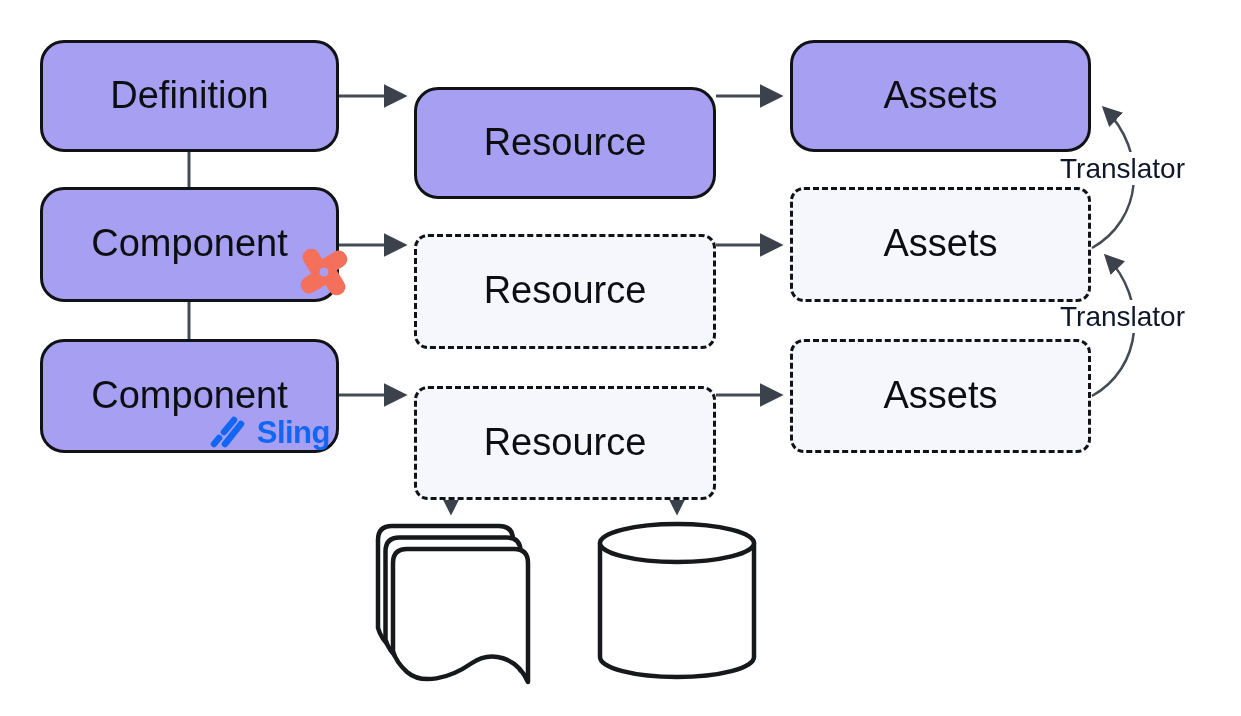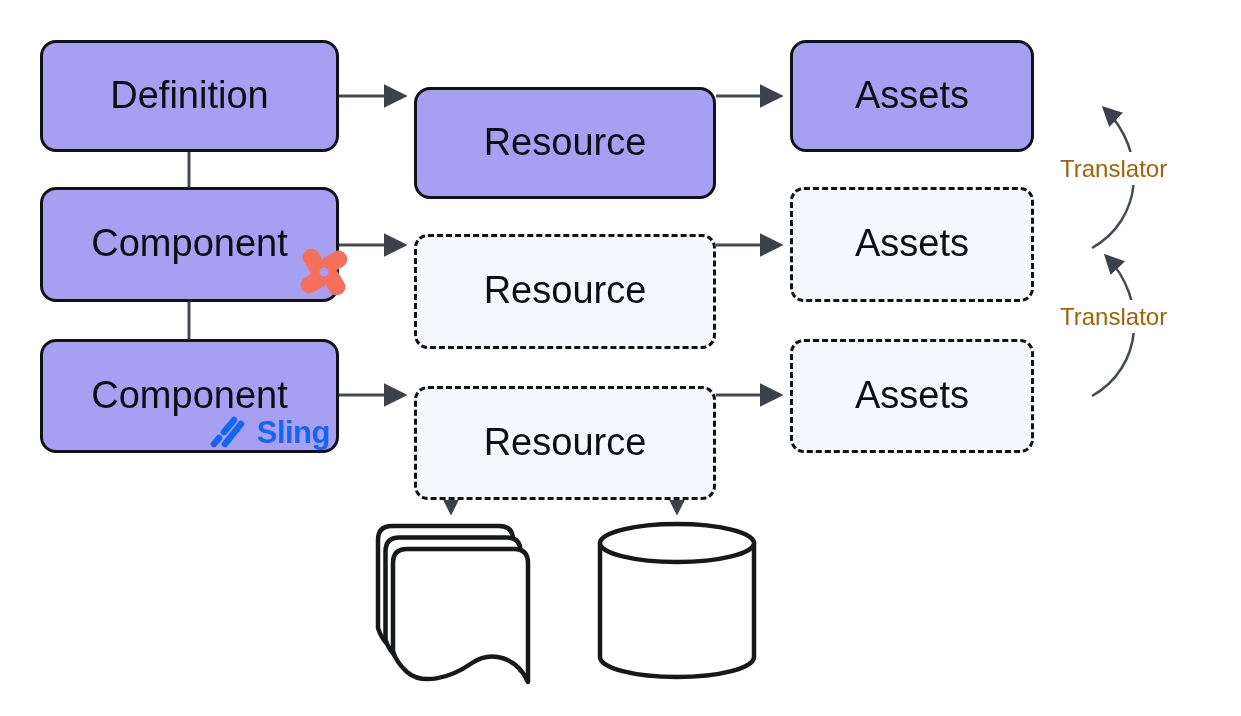--- a/index.html
+++ b/index.html
@@ -3,42 +3,42 @@
 <meta charset="utf-8">
 <style>
   html,body{margin:0;padding:0;background:#ffffff;}
   #canvas{
     position:relative;width:1241px;height:716px;background:#ffffff;
     font-family:"Liberation Sans", sans-serif;overflow:hidden;
   }
   #connector-layer{position:absolute;left:0;top:0;z-index:0;}
   .node{
     position:absolute;display:flex;align-items:center;justify-content:center;
-    border-radius:16px;font-size:38px;color:#0c0e12;z-index:2;box-sizing:border-box;
+    border-radius:24px;font-size:38px;color:#0c0e12;z-index:2;box-sizing:border-box;
   }
   .node .lbl{transform:translateY(-1px);}
   .solid{background:#a79ff2;border:3.5px solid #101216;}
   .dashed{background:#f6f6fd;border:3.5px dashed #101216;border-radius:14px;}
   
   .c1{left:40px;width:299px;}
   .c2{left:414px;width:302px;margin-top:47px;}
-  .c3{left:790px;width:244px;}
+  .c3{left:790px;width:301px;}
   .r1{top:40px;height:112px;}
   .r2{top:187px;height:115px;}
   .r3{top:339px;height:114px;}
   .badge-shuriken{position:absolute;right:-15px;bottom:0px;width:54px;height:54px;}
   .badge-sling{
     position:absolute;right:6px;bottom:2px;display:flex;align-items:flex-end;gap:12px;
   }
   .sling-word{
     color:#1266f1;font-weight:bold;font-size:31px;line-height:30px;letter-spacing:-0.5px;
   }
   .translator{
     position:absolute;z-index:1;left:1056px;width:166px;height:33px;
-    background:#ffffff;color:#a16207;font-size:24px;line-height:33px;text-align:left;
+    background:#ffffff;color:#0f172a;font-size:28px;line-height:33px;text-align:left;
     padding-left:4px;box-sizing:border-box;
   }
   .t1{top:152px;}
   .t2{top:300px;}
 </style>
 </head>
 <body>
 
 <div id="canvas">
 

